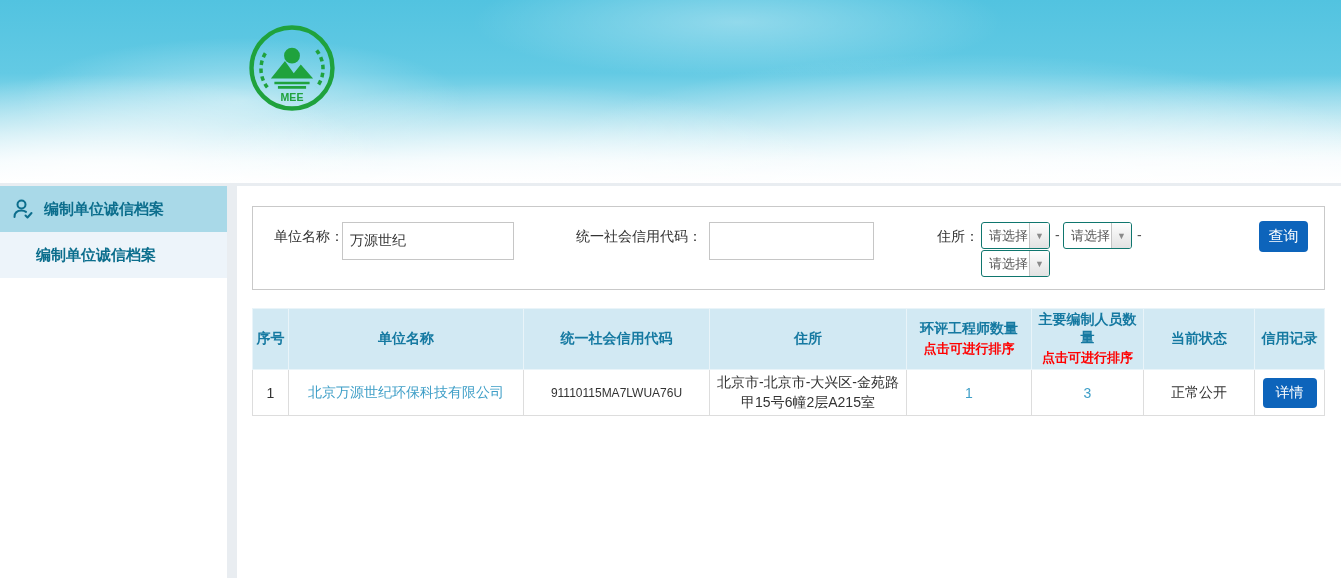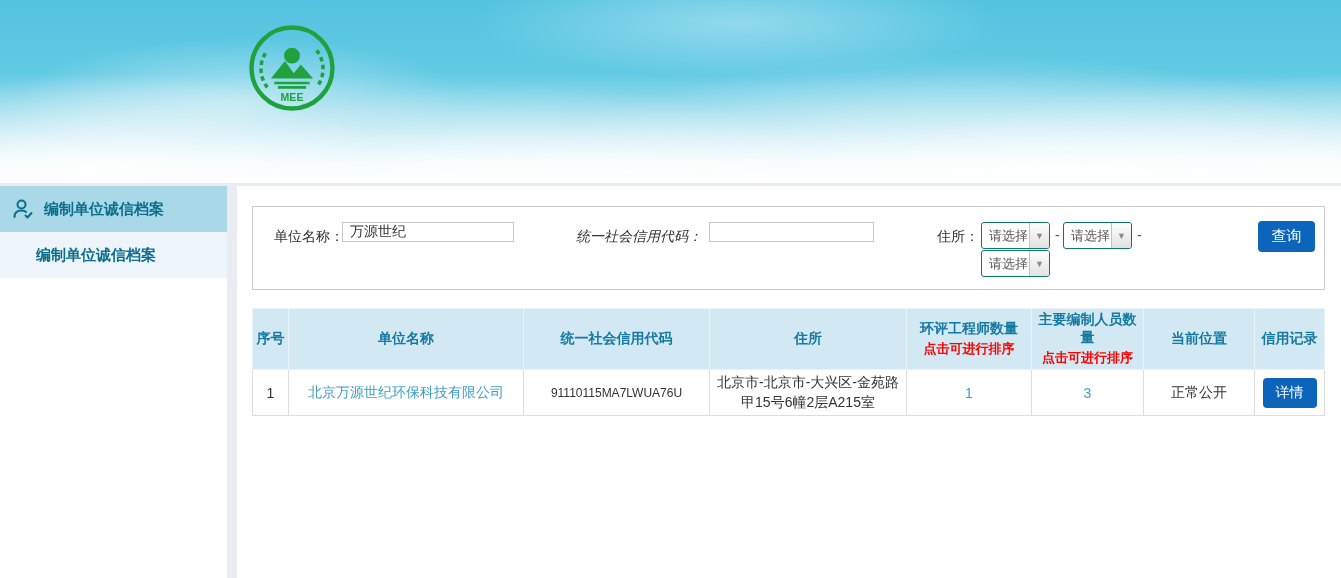--- a/index.html
+++ b/index.html
@@ -33,36 +33,36 @@
   .side-item{ height:46px; display:flex; align-items:center; font-size:15px; font-weight:bold; color:#0c6e8d; cursor:pointer; }
   .side-item.active{ background:#a9d9e8; padding-left:11px; }
   .side-item.sub{ background:#edf4fa; padding-left:36px; }
   .side-icon{ width:24px; height:24px; margin-right:9px; flex:none; }
 
   .main{ flex:1; background:#fff; margin-left:10px; position:relative; }
 
   
   .search-panel{ position:absolute; left:15px; right:16px; top:20px; height:84px; border:1px solid #c9c9c9; background:#fff; }
   .sp-label{ position:absolute; font-size:14px; color:#333; top:21px; white-space:nowrap; }
-  .sp-input{ position:absolute; top:15px; height:20px; border:1px solid #c6c6c6; font-size:14px; padding:0 7px; color:#333; outline:none; }
+  .sp-input{ position:absolute; top:15px; height:38px; border:1px solid #c6c6c6; font-size:14px; padding:0 7px; color:#333; outline:none; }
   #unit-label{ left:21px;text-align:center; }
   #unit-input{ left:89px; width:172px; }
-  #code-label{ left:323px;font-style:italic; }
+  #code-label{ left:323px; }
   #code-input{ left:456px; width:165px; }
   #addr-label{ left:684px; }
   .selectbox{ position:absolute; width:69px; height:27px; border:1px solid #0f766e; border-radius:3px; background:#fff; display:flex; align-items:center; cursor:pointer; }
   .selectbox .sel-text{ flex:1; font-size:13px; color:#555; padding-left:7px; white-space:nowrap; overflow:hidden; }
   .selectbox .sel-arrow{ width:20px; height:100%; background:linear-gradient(#fdfdfd,#e2e2e2); border-left:1px solid #c4c4c4; border-radius:0 2px 2px 0; display:flex; align-items:center; justify-content:center; font-size:9px; color:#8a8a8a; }
   #sel-province{ left:728px; top:15px; }
   #sel-city{ left:810px; top:15px; }
   #sel-district{ left:728px; top:43px; }
   .dash{ position:absolute; top:20px; font-size:14px; color:#555; }
   #dash1{ left:802px; }
   #dash2{ left:884px; }
-  .query-btn{ position:absolute; right:9px; top:14px; width:57px; height:31px; background:#0d64bb; color:#fff; border:none; border-radius:4px; font-size:15px; cursor:pointer; font-family:inherit; }
+  .query-btn{ position:absolute; right:16px; top:14px; width:49px; height:31px; background:#0d64bb; color:#fff; border:none; border-radius:4px; font-size:15px; cursor:pointer; font-family:inherit; }
 
   
   .table-wrap{ position:absolute; left:15px; right:16px; top:122px; }
   table{ width:100%; border-collapse:collapse; table-layout:fixed; }
   th{ background:#d2e9f3; border:1px solid #e9f4f9; height:44px; font-size:14px; font-weight:bold; color:#1579a1; text-align:center; padding:2px; }
   th .sub{ display:block; color:#ff0000; font-size:13px; margin-top:2px; }
   th.sortable{ cursor:pointer; }
   td{ background:#fff; border:1px solid #dddddd; height:46px; text-align:center; font-size:14px; color:#333; padding:2px 5px; }
   td.code-cell{ font-size:12px; }
   td.addr-cell{ line-height:1.4; }
@@ -149,21 +149,21 @@
             <th>统一社会信用代码</th>
             <th>住所</th>
             <th class="sortable">
               <span>环评工程师数量</span>
               <span class="sub">点击可进行排序</span>
             </th>
             <th class="sortable">
               <span>主要编制人员数量</span>
               <span class="sub">点击可进行排序</span>
             </th>
-            <th>当前位置</th>
+            <th>当前状态</th>
             <th>信用记录</th>
           </tr>
         </thead>
         <tbody>
           <tr>
             <td>1</td>
             <td><span class="link">北京万源世纪环保科技有限公司</span></td>
             <td class="code-cell">91110115MA7LWUA76U</td>
             <td class="addr-cell">北京市-北京市-大兴区-金苑路甲15号6幢2层A215室</td>
             <td><span class="link">1</span></td>

